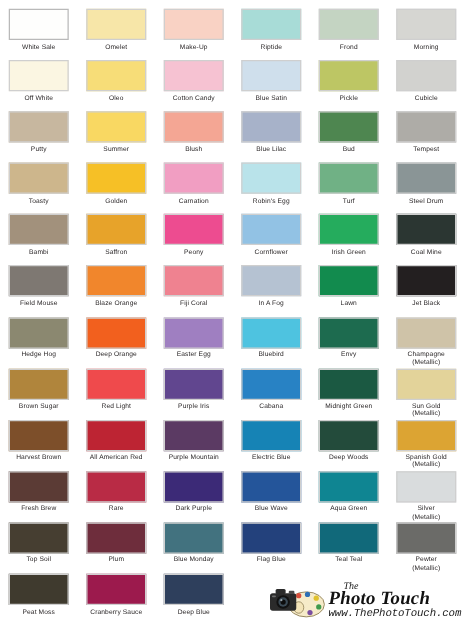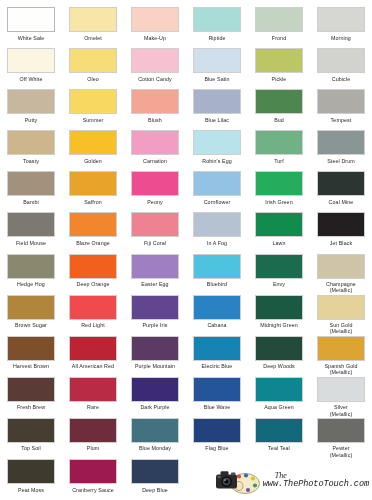--- a/index.html
+++ b/index.html
@@ -409,18 +409,19 @@
     <rect x="16" y="6.6" width="4.5" height="2.6" rx="0.8" fill="#4a4a4a"></rect>
     <circle cx="11.5" cy="15.6" r="5.4" fill="#111"></circle>
     <circle cx="11.5" cy="15.6" r="3.8" fill="#3b4a55"></circle>
     <circle cx="11.5" cy="15.6" r="2.1" fill="#0c0c0c"></circle>
     <circle cx="10.1" cy="14.1" r="0.85" fill="#b9c7cf" opacity="0.8"></circle>
     <rect x="2.6" y="10.3" width="3.1" height="1.5" rx="0.6" fill="#6d6d6d"></rect>
   </g>
 </svg></div>
           <div class="logo-text">
             <div class="logo-the">The</div>
+            <div class="logo-main">Photo Touch</div>
             <div class="logo-url">www.ThePhotoTouch.com</div>
           </div>
         </div>
       </div>
     </div>
 </div>
 
 </body></html>

